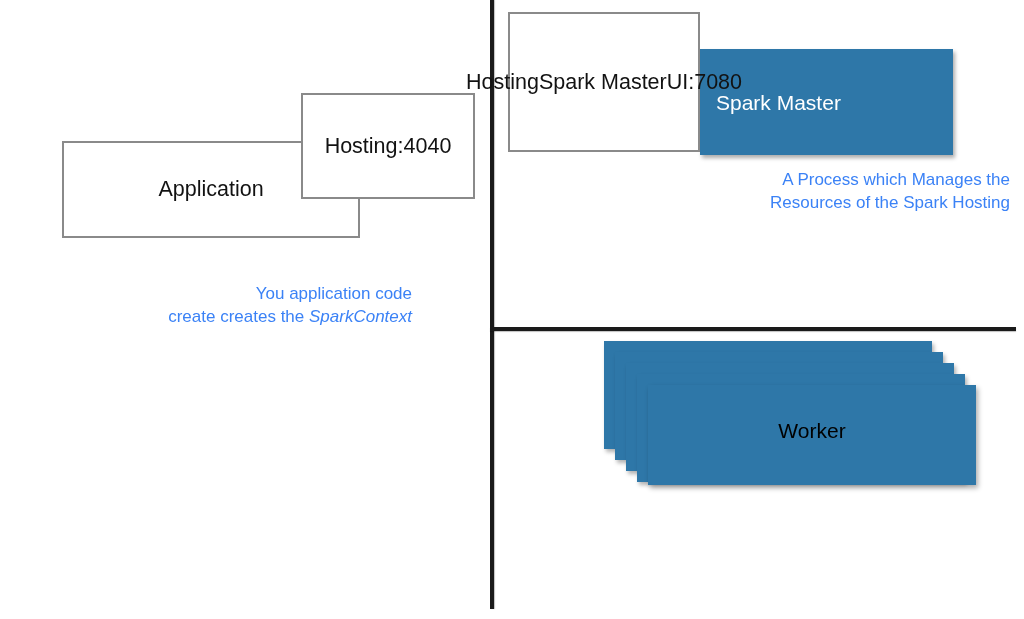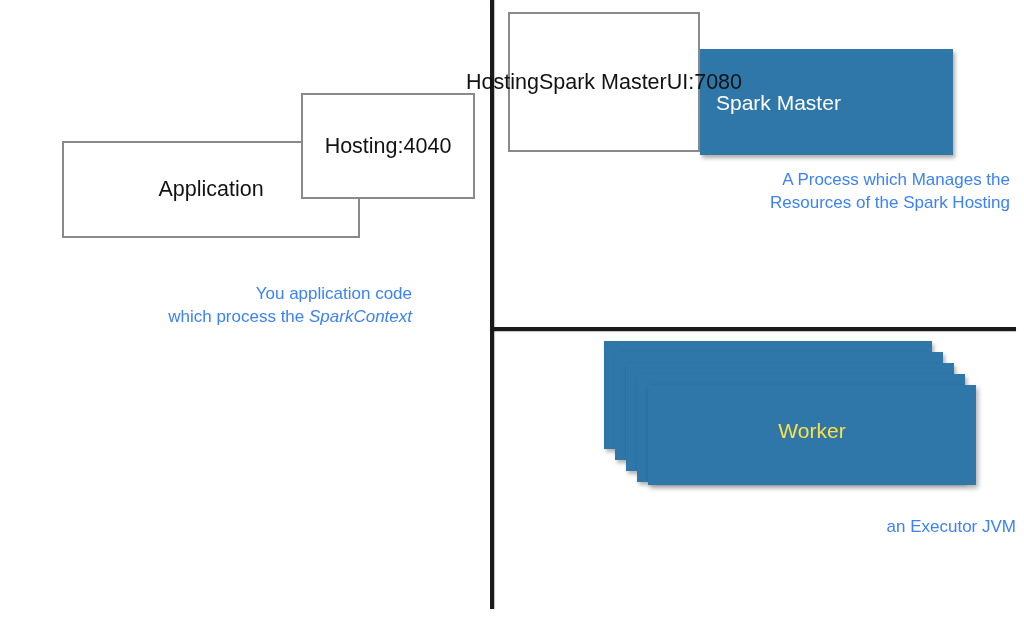--- a/index.html
+++ b/index.html
@@ -99,21 +99,21 @@
   }
   .wfront {
     position: absolute;
     background: #2e77a8;
     box-shadow: 2px 3px 5px rgba(0,0,0,0.33);
     display: flex;
     align-items: center;
     justify-content: center;
   }
   .wfront .blabel {
-    color: #fde047;
+    color: #000000;
     font-size: 21px;
     white-space: nowrap;
     margin-bottom: 8px;
   }
 </style>
 </head>
 <body>
 
 <div id="canvas">
 
@@ -125,21 +125,21 @@
     <span class="ln">Application</span>
   </div>
 
   <div class="obox" style="left:301px; top:93px; width:174px; height:106px; z-index:3;">
     <span class="ln">Hosting</span>
     <span class="ln">:4040</span>
   </div>
 
   <div class="caption" style="left:12px; top:283px; width:400px;">
     <span>You application code</span><br>
-    <span>which process the </span><i>SparkContext</i>
+    <span>create creates the </span><i>SparkContext</i>
   </div>
 
   <div class="bluebox" style="left:700px; top:49px; width:253px; height:106px; z-index:1;">
     <span class="blabel" style="left:16px; top:42px;">Spark Master</span>
   </div>
 
   <div class="obox" style="left:508px; top:12px; width:192px; height:140px; z-index:4;">
     <span class="ln">Hosting</span>
     <span class="ln">Spark Master</span>
     <span class="ln">UI</span>
@@ -154,16 +154,15 @@
   <div class="wlayer" style="left:604px; top:341px; width:328px; height:108px; z-index:1;"></div>
   <div class="wlayer" style="left:615px; top:352px; width:328px; height:108px; z-index:2;"></div>
   <div class="wlayer" style="left:626px; top:363px; width:328px; height:108px; z-index:3;"></div>
   <div class="wlayer" style="left:637px; top:374px; width:328px; height:108px; z-index:4;"></div>
   <div class="wfront" style="left:648px; top:385px; width:328px; height:100px; z-index:5;">
     <span class="blabel">Worker</span>
   </div>
 
   <div class="caption" style="left:566px; top:493px; width:450px;">
     <br>
-    <span>an Executor JVM</span>
   </div>
 
 </div>
 
 </body></html>

